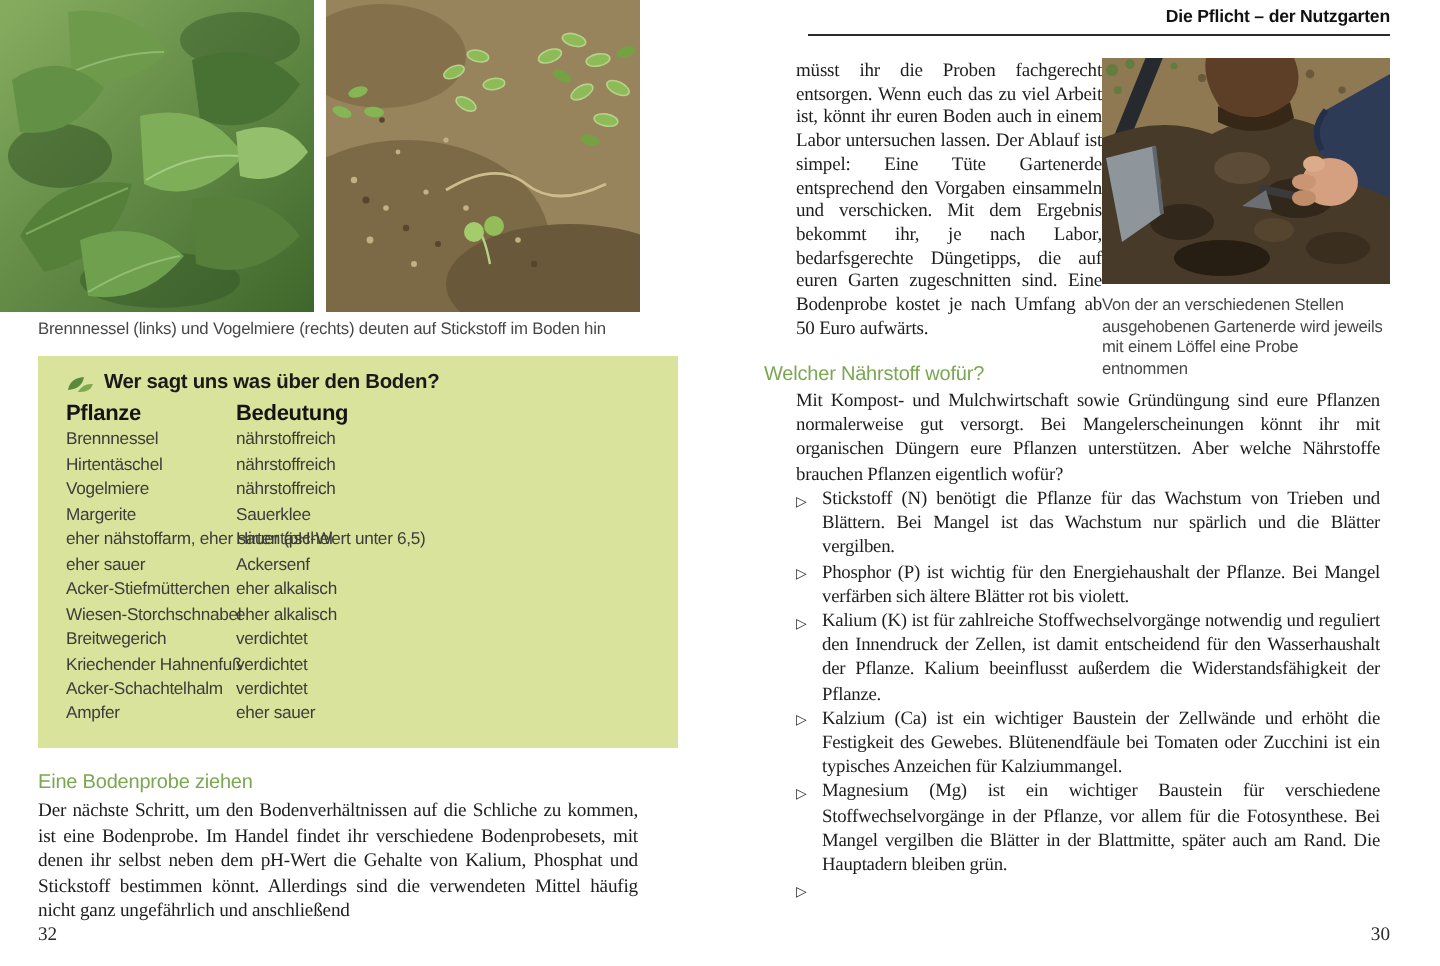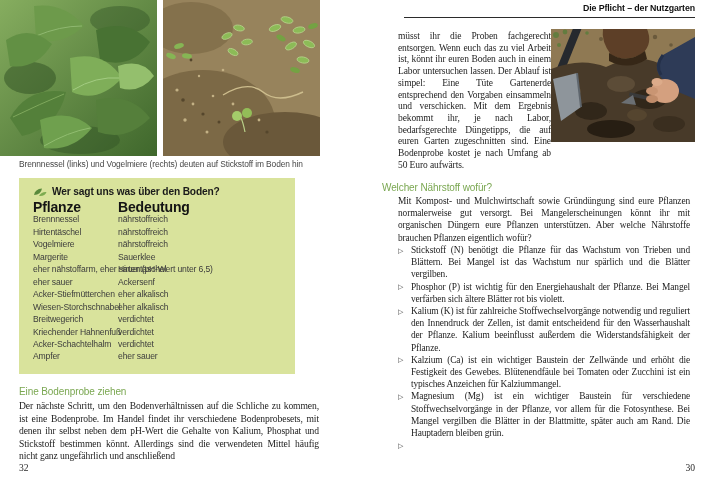--- a/index.html
+++ b/index.html
@@ -4,28 +4,28 @@
 <style>
   html,body{margin:0;padding:0;background:#ffffff;}
   .spread{position:relative;width:720px;height:483px;background:#fff;overflow:hidden;
           font-family:"Liberation Serif",serif;color:#222;}
   .photo{position:absolute;overflow:hidden;}
   .photo svg{display:block;}
 
   
   .caption-left{position:absolute;left:19px;top:159px;width:302px;
     font-family:"Liberation Sans",sans-serif;font-size:8.4px;color:#474747;letter-spacing:-0.1px;}
-  .infobox{position:absolute;left:19px;top:178px;width:276px;height:196px;
+  .infobox{position:absolute;left:19px;top:178px;width:320px;height:196px;
     background:#d9e39c;box-sizing:border-box;padding:8px 8px 4px 14px;}
   .ibx-titlerow{display:flex;align-items:center;gap:5px;margin-bottom:4px;}
   .ibx-title{font-family:"Liberation Sans",sans-serif;font-weight:bold;font-size:10.2px;color:#1a1a1a;letter-spacing:-0.15px;}
   .ibx-table{display:grid;grid-template-columns:85px 1fr;
     font-family:"Liberation Sans",sans-serif;font-size:8.6px;line-height:12.45px;
     color:#3c3c3c;letter-spacing:-0.15px;white-space:nowrap;}
-  .ibx-table .hd{font-weight:bold;color:#141414;font-size:14px;}
+  .ibx-table .hd{font-weight:bold;color:#141414;font-size:11px;}
   .green-hd{position:absolute;font-family:"Liberation Sans",sans-serif;font-size:10px;
     color:#7aa751;letter-spacing:-0.1px;}
   .body-p{position:absolute;text-align:justify;font-size:9.6px;line-height:12.6px;
     color:#1d1d1d;letter-spacing:-0.1px;margin:0;}
   .pagenum{position:absolute;font-size:9.6px;color:#2a2a2a;}
 
   
   .runhead{position:absolute;top:3px;right:25px;font-family:"Liberation Sans",sans-serif;
     font-weight:bold;font-size:8.8px;color:#111;letter-spacing:-0.1px;}
   .headrule{position:absolute;top:17px;left:404px;width:291px;height:1px;background:#2b2b2b;}
@@ -214,20 +214,21 @@
       <path d="M112,26 Q104,36 110,46" stroke="#243049" stroke-width="3" fill="none"></path>
       <rect x="78" y="66" width="28" height="4" transform="rotate(12 92 68)" fill="#3a3a3a"></rect>
       <path d="M70,74 L82,66 L85,76 Z" fill="#6b6f73"></path>
       <ellipse cx="114" cy="62" rx="14" ry="12" fill="#d4a07f"></ellipse>
       <ellipse cx="101" cy="62" rx="6" ry="4" fill="#c99573"></ellipse>
       <ellipse cx="101" cy="70" rx="6" ry="4" fill="#c08c6a"></ellipse>
       <ellipse cx="106" cy="53" rx="5.5" ry="4" fill="#dcab8a"></ellipse>
     </svg>
   </div>
 
+  <div class="caption-right">Von der an verschiedenen Stellen ausgehobenen Gartenerde wird jeweils mit einem Löffel eine Probe entnommen</div>
 
   <div class="green-hd" style="left:382px;top:182px;">Welcher Nährstoff wofür?</div>
   <p class="mainp">Mit Kompost- und Mulchwirtschaft sowie Gründüngung sind eure Pflanzen normalerweise gut versorgt. Bei Mangelerscheinungen könnt ihr mit organischen Düngern eure Pflanzen unterstützen. Aber welche Nährstoffe brauchen Pflanzen eigentlich wofür?</p>
 
   <ul class="bullets">
     <li>
       <span class="bullet-marker">▷</span>
       <span>Stickstoff (N) benötigt die Pflanze für das Wachstum von Trieben und Blättern. Bei Mangel ist das Wachstum nur spärlich und die Blätter vergilben.</span>
     </li>
     <li>

